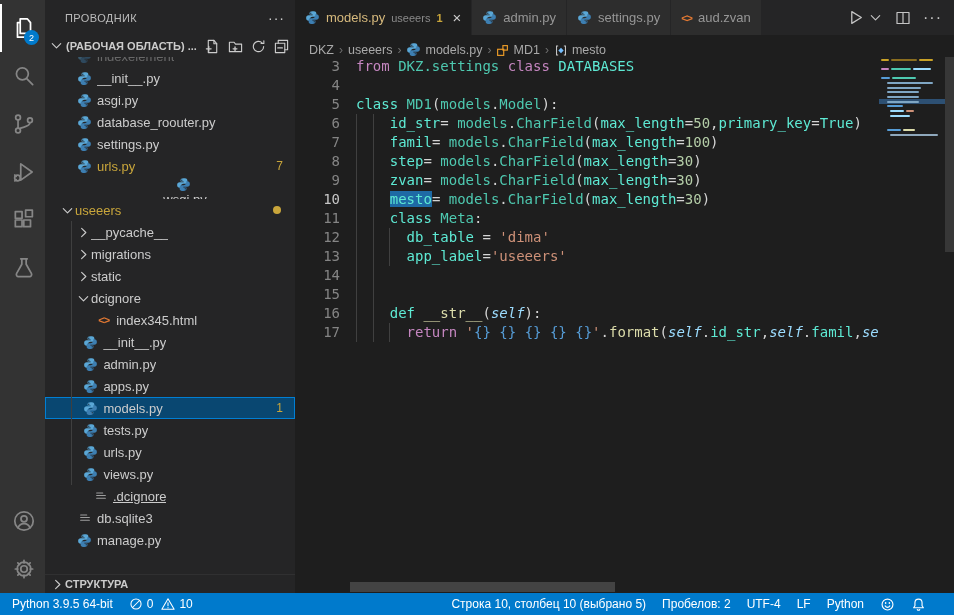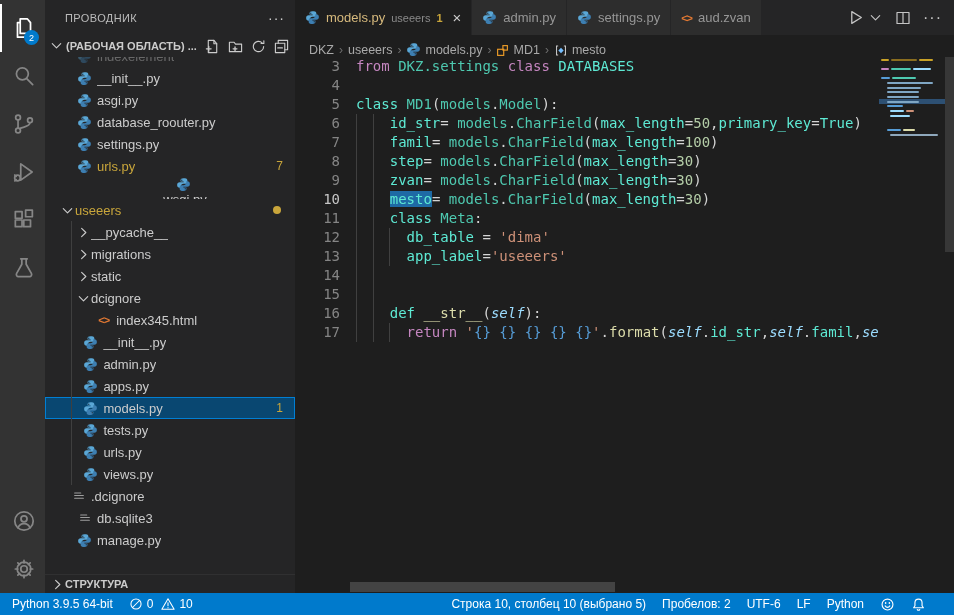--- a/index.html
+++ b/index.html
@@ -397,21 +397,21 @@
             <span class="ficon">
               <svg width="15" height="15" viewBox="0 0 16 16">
                 <path fill="#5aa7d6" d="M7.95 1.2c-2.1 0-3.1.9-3.1 2.3v1.4h3.3v.6H3.9c-1.6 0-2.7 1.1-2.7 3s1.1 3 2.7 3h1.2V9.9c0-1.6 1.4-2.7 3-2.7h2c1.1 0 2-.9 2-2V3.5c0-1.4-1.1-2.3-2.5-2.3z"></path>
                 <circle fill="#253b4e" cx="6.1" cy="3.4" r=".8"></circle>
                 <path fill="#3d7fb2" d="M8.05 14.8c2.1 0 3.1-.9 3.1-2.3v-1.4h-3.3v-.6h4.25c1.6 0 2.7-1.1 2.7-3s-1.1-3-2.7-3h-1.2v1.6c0 1.6-1.4 2.7-3 2.7h-2c-1.1 0-2 .9-2 2v1.7c0 1.4 1.1 2.3 2.5 2.3z"></path>
                 <circle fill="#253b4e" cx="9.9" cy="12.6" r=".8"></circle>
               </svg>
             </span>
             <span class="lbl">views.py</span>
           </div>
-          <div class="row" style="padding-left: 24px;">
+          <div class="row" style="padding-left: 46px; text-decoration: underline;">
             <span class="ficon">
               <svg width="14" height="14" viewBox="0 0 16 16" fill="none" stroke="currentColor" stroke-width="1.2" stroke-linecap="round" stroke-linejoin="round">
                 <path d="M3 4.5h7M3 7.5h10M3 10.5h10" stroke="#9e9e9e"></path>
               </svg>
             </span>
             <span class="lbl">.dcignore</span>
           </div>
           <div class="row" style="padding-left: 30px;">
             <span class="ficon">
               <svg width="14" height="14" viewBox="0 0 16 16" fill="none" stroke="currentColor" stroke-width="1.2" stroke-linecap="round" stroke-linejoin="round">
@@ -691,21 +691,21 @@
               <path d="M8 6.5v3.5"></path>
               <path d="M8 12v.4"></path>
             </svg>
           </span>
           <span>10</span>
         </div>
       </div>
     <div class="st-right" id="st-right">
         <div class="st-item">Строка 10, столбец 10 (выбрано 5)</div>
         <div class="st-item">Пробелов: 2</div>
-        <div class="st-item">UTF-6</div>
+        <div class="st-item">UTF-4</div>
         <div class="st-item">LF</div>
         <div class="st-item">Python</div>
         <div class="st-item">
           <span style="display: flex;">
             <svg width="15" height="15" viewBox="0 0 16 16" fill="none" stroke="currentColor" stroke-width="1.2" stroke-linecap="round" stroke-linejoin="round">
               <circle cx="8" cy="8" r="5.8"></circle>
               <path d="M5.5 9.5c.7 1 1.6 1.5 2.5 1.5s1.8-.5 2.5-1.5"></path>
               <path d="M6 6.2v.4M10 6.2v.4" stroke-width="1.6"></path>
             </svg>
           </span>

